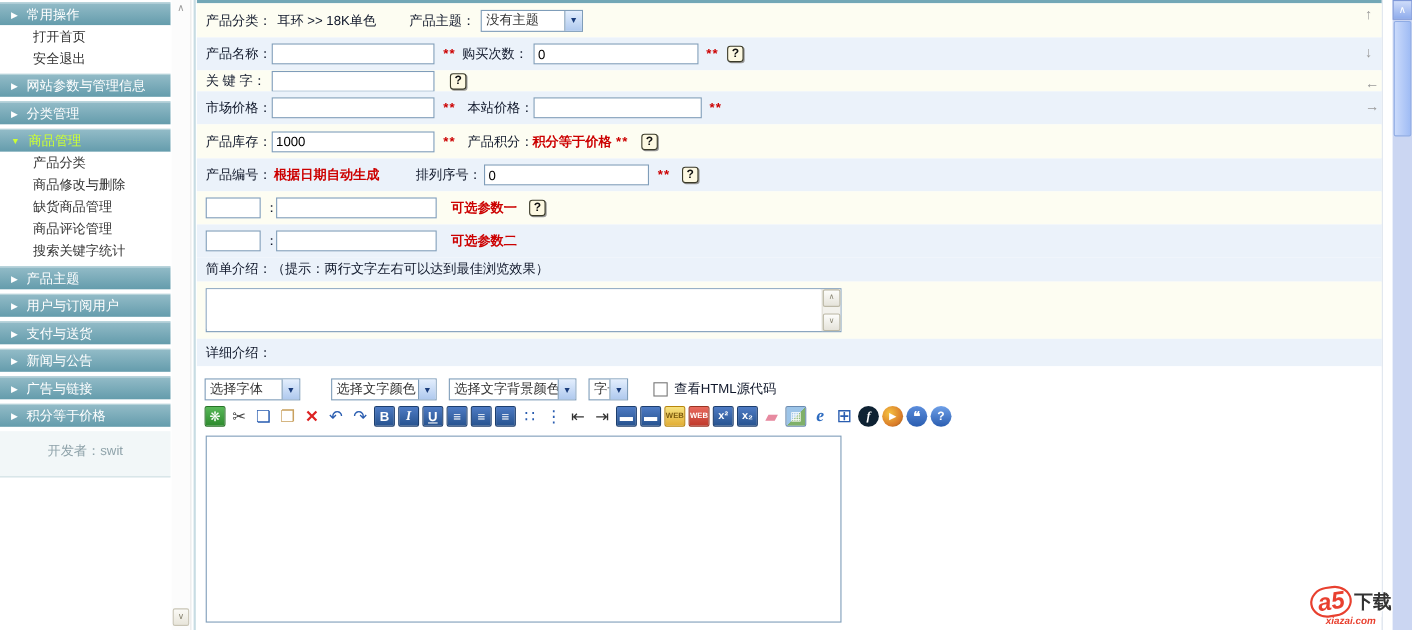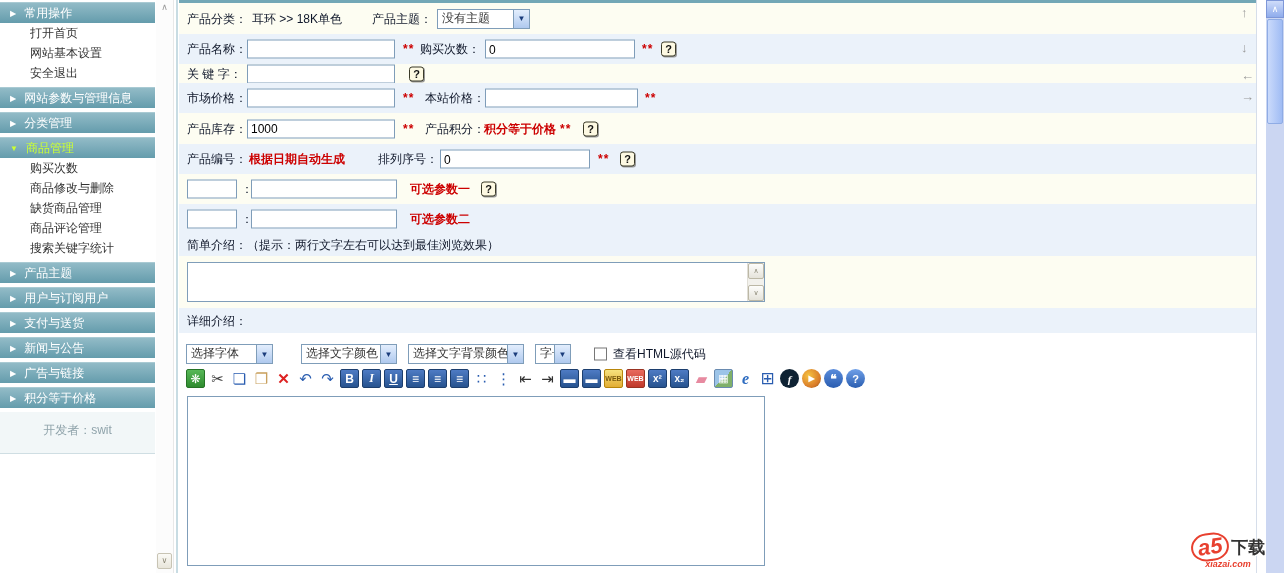--- a/index.html
+++ b/index.html
@@ -103,40 +103,37 @@
 
 <div class="sidebar">
   <div class="sgh">
     <span class="arr">▶</span>
     <span>常用操作</span>
   </div>
   <div class="smi">
       <span>打开首页</span>
     </div>
   <div class="smi">
-      <span>网站基本设置</span>
-    </div>
-  <div class="smi">
       <span>安全退出</span>
     </div>
 
   <div class="sgh">
     <span class="arr">▶</span>
     <span>网站参数与管理信息</span>
   </div>
   <div class="sgh">
     <span class="arr">▶</span>
     <span>分类管理</span>
   </div>
   <div class="sgh active">
     <span class="arr">▼</span>
     <span>商品管理</span>
   </div>
   <div class="smi">
-      <span>购买次数</span>
+      <span>产品分类</span>
     </div>
   <div class="smi">
       <span>商品修改与删除</span>
     </div>
   <div class="smi">
       <span>缺货商品管理</span>
     </div>
   <div class="smi">
       <span>商品评论管理</span>
     </div>

